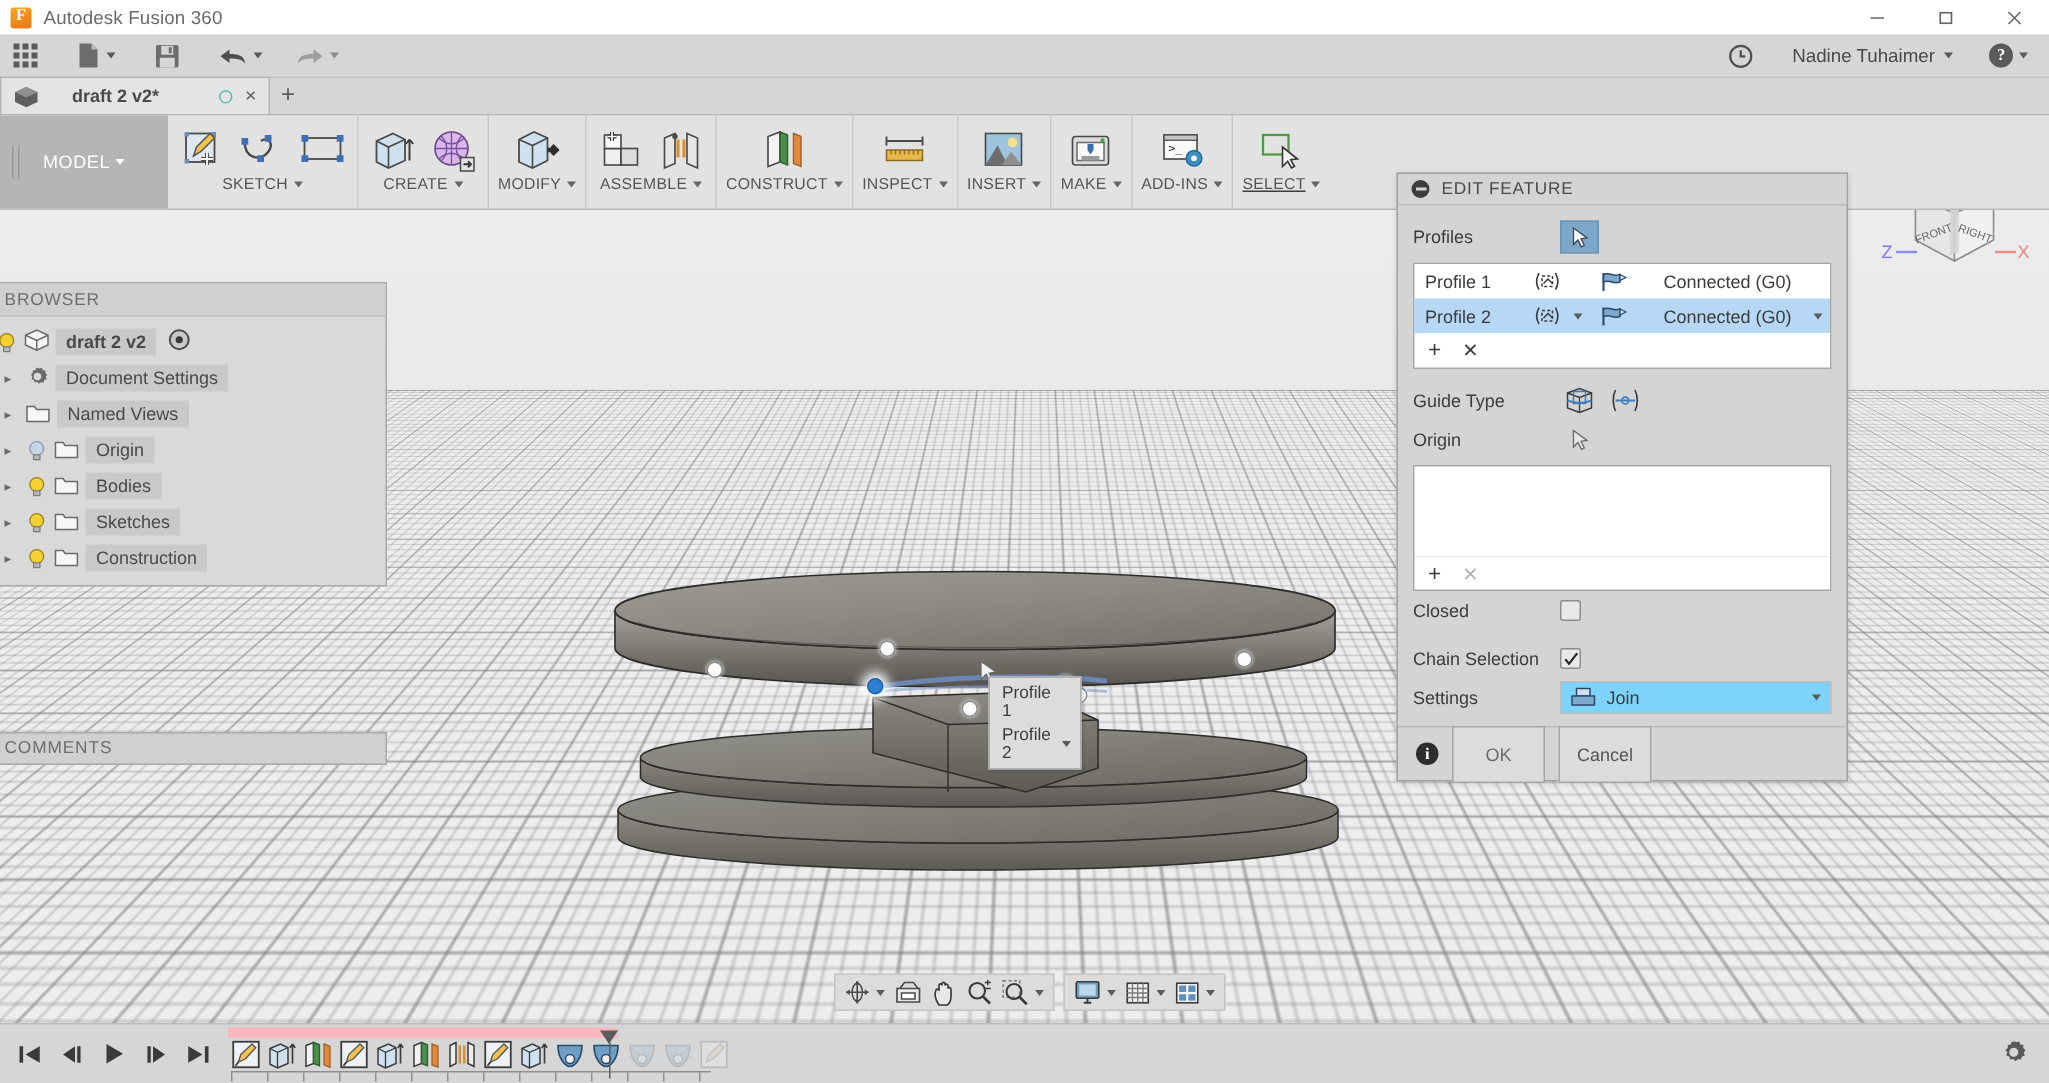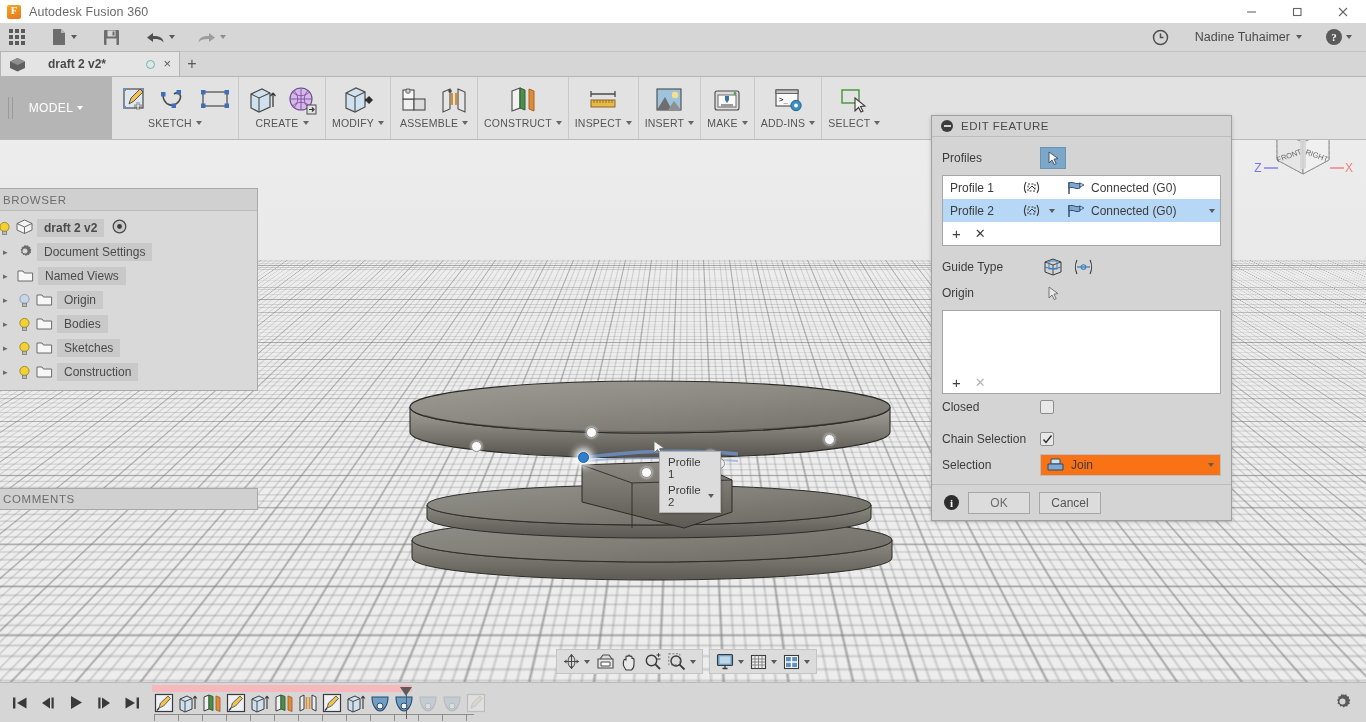--- a/index.html
+++ b/index.html
@@ -177,38 +177,38 @@
   .selbtn{ width:26px;height:22px;background:#7da7c9;border:1px solid #6b93b3;
            display:flex;align-items:center;justify-content:center;}
   .selbtn.plain{ background:transparent;border:none; }
 
   .listbox{ background:#fff; border:1px solid #a6a6a6; margin-top:4px; }
   .lrow{ height:23px; display:flex; align-items:center; font-size:12px; color:#3c3c3c;
          padding-left:7px; }
   .lrow.sel{ background:#b6d7f5; }
   .lrow .c1{ width:73px; }
   .lrow .c2{ width:44px; display:flex;align-items:center;gap:5px; }
-  .lrow .c3{ display:flex;align-items:center;gap:6px; flex:1;}
+  .lrow .c3{ display:flex;align-items:center;gap:24px; flex:1;}
   .lrow .c4{ width:20px; display:flex;justify-content:center; }
   .lfoot{ height:23px; display:flex;align-items:center;gap:14px;padding-left:9px;
           font-size:15px;color:#3c3c3c; }
   .lfoot .dim{ color:#b3b3b3; }
   .railsbox{ background:#fff;border:1px solid #a6a6a6;height:62px;margin-top:4px; }
   .cbox{ width:14px;height:14px;border:1px solid #8d8d8d;background:#e8e8e8;border-radius:2px;
          display:flex;align-items:center;justify-content:center; }
-  .opbox{ flex:1; height:22px; background:#f97316; border:1px solid #bdbdbd;
+  .opbox{ flex:1; height:22px; background:#7dd3fc; border:1px solid #bdbdbd;
           display:flex;align-items:center;gap:7px;padding:0 6px; }
   .opbox .txt{ font-size:12px;color:#3c3c3c; }
   .opbox .caret{ margin-left:auto; }
   .dlg-foot{ border-top:1px solid #bcbcbc; height:36px; display:flex;align-items:center;
              padding:0 12px; gap:9px; }
   .infoi{ width:15px;height:15px;border-radius:50%;background:#2d2d2d;color:#fff;
           font-size:11px;font-weight:bold;display:flex;align-items:center;justify-content:center;
           font-family:"Liberation Serif",serif; }
-  .dbtn{ min-width:62px;height:22px;background:#dcdcdc;border:1px solid #a6a6a6;
+  .dbtn{ min-width:62px;height:38px;background:#dcdcdc;border:1px solid #a6a6a6;
          display:flex;align-items:center;justify-content:center;font-size:12px;color:#555; }
   .dbtn.ok{ color:#6b6b6b; }
   .dlg-foot .dbtn:first-of-type{ margin-left:auto; }
 
   
   .navbar{
     position:absolute; left:556px; top:649px; width:250px; height:25px;
     display:flex; align-items:center; gap:0;
   }
   .navgrp{ display:flex;align-items:center;height:25px;background:#dcdcdc;
@@ -531,21 +531,21 @@
             <circle cx="23" cy="19.5" r="1.9" fill="#fafafa"></circle>
           </svg>
         </div>
       </div>
       <div class="rlabel">
         <span>ADD-INS</span>
           <span class="caret"></span>
       </div>
     </div>
 
-    <div class="rgroup" style="border-right:none;">
+    <div class="rgroup" style="border-right:none;text-decoration:underline;">
       <div class="ricons">
         <div class="ricon">
           <svg width="30" height="28" viewBox="0 0 30 28">
             <rect x="3" y="4" width="17" height="13" fill="none" stroke="#4f9b3f" stroke-width="1.5"></rect>
             <path d="M16 12 L16 25 L19.5 21.5 L22 26 L24 25 L21.5 20.5 L26 20 Z" fill="#f2f2f2" stroke="#3a3a3a" stroke-width="1.1"></path>
           </svg>
         </div>
       </div>
       <div class="rlabel">
         <span>SELECT</span>
@@ -910,21 +910,21 @@
       <div class="frow" style="margin-top:6px;">
         <span class="flabel">Chain Selection</span>
         <span class="cbox">
           <svg width="11" height="11" viewBox="0 0 11 11">
             <path d="M1.5 5.5 L4 8.5 L9.5 1.5" fill="none" stroke="#2a2a2a" stroke-width="1.4"></path>
           </svg>
         </span>
       </div>
 
       <div class="frow">
-        <span class="flabel">Selection</span>
+        <span class="flabel">Settings</span>
         <span class="opbox">
           <svg width="17" height="16" viewBox="0 0 17 16">
             <path d="M4 2 h9 v5 h-9 z" fill="#cfe0ef" stroke="#2a4a6a" stroke-width="1"></path>
             <path d="M1 7 h15 v6 h-15 z" fill="#7fa8cf" stroke="#2a4a6a" stroke-width="1"></path>
           </svg>
           <span class="txt">Join</span>
           <span class="caret"></span>
         </span>
       </div>
     </div>

